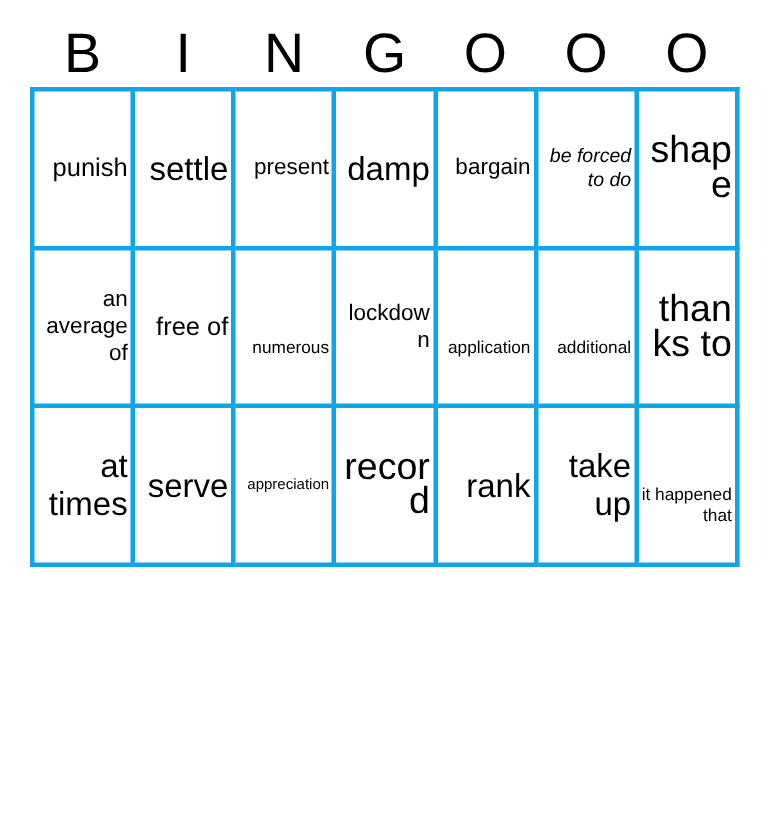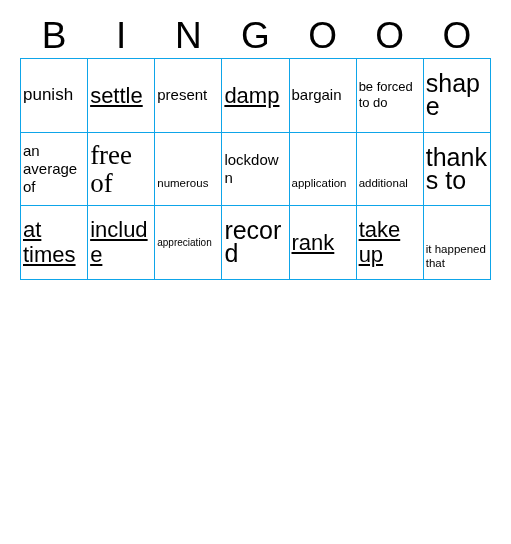--- a/index.html
+++ b/index.html
@@ -34,43 +34,43 @@
     text-align: center;
     vertical-align: bottom;
     font-weight: normal;
     font-size: 37px;
     line-height: 44px;
     letter-spacing: 0px;
     color: #000;
   }
 
   tbody td.cell {
-    border: 1px solid #0ea5e9;
+    border: 3px solid #0ea5e9;
     height: 66.5px;
-    padding: 3px 2px;
-    text-align: left;
+    padding: 18px 2px;
+    text-align: right;
     vertical-align: middle;
     overflow: hidden;
     word-wrap: break-word;
     color: #000;
   }
   tbody td.cell .txt {
     display: block;
     width: 100%;
   }
 
   
   .fs-xxs .txt { font-size: 10px;   line-height: 13px; }
   .fs-xs  .txt { font-size: 11.5px; line-height: 14px; margin-top: 28px; }
-  .fs-s   .txt { font-size: 13px;   line-height: 16px; }
+  .fs-s   .txt { font-size: 13px;   line-height: 16px; font-style: italic; }
   .fs-m   .txt { font-size: 15px;   line-height: 18px; }
   .fs-l   .txt { font-size: 17px;   line-height: 20px; }
   .fs-xl  .txt { font-size: 25px; line-height: 23px; }
-  .fs-2xl .txt { font-size: 22px;   line-height: 25px; text-decoration: underline; }
-  .fs-3xl .txt { font-size: 27px;   line-height: 28px; font-family: Liberation Serif, serif; }
+  .fs-2xl .txt { font-size: 22px;   line-height: 25px; }
+  .fs-3xl .txt { font-size: 17px;   line-height: 28px; }
 </style>
 </head>
 <body>
 
 <div id="card">
   <table class="bingo">
     <colgroup>
       <col>
         <col>
         <col>
@@ -135,21 +135,21 @@
           </td>
           <td class="cell fs-xl">
             <span class="txt">thanks to</span>
           </td>
         </tr>
         <tr>
           <td class="cell fs-2xl">
             <span class="txt">at times</span>
           </td>
           <td class="cell fs-2xl">
-            <span class="txt">include</span>
+            <span class="txt">serve</span>
           </td>
           <td class="cell fs-xxs">
             <span class="txt">appreciation</span>
           </td>
           <td class="cell fs-xl">
             <span class="txt">record</span>
           </td>
           <td class="cell fs-2xl">
             <span class="txt">rank</span>
           </td>

